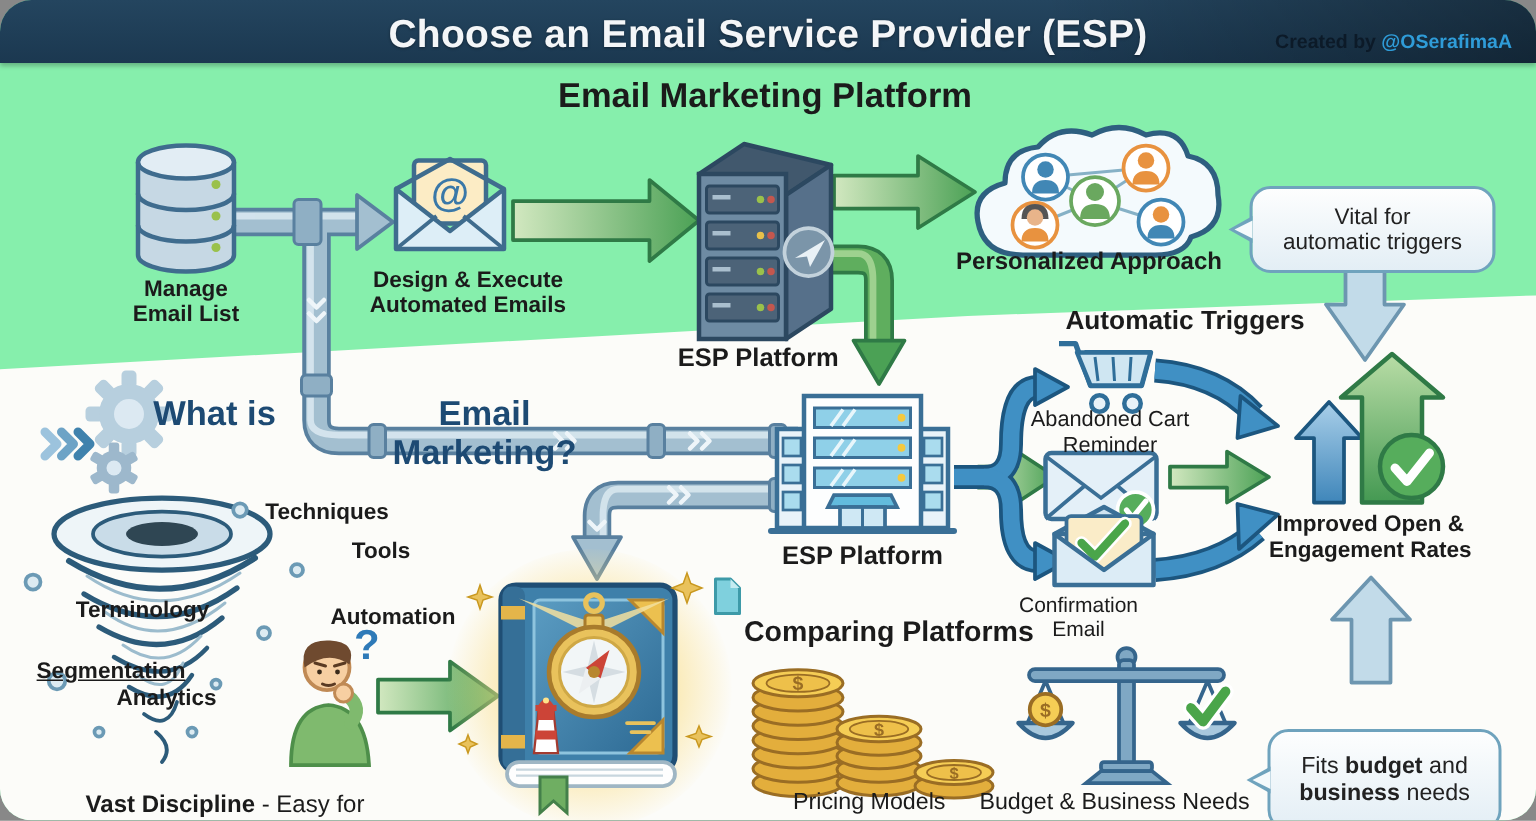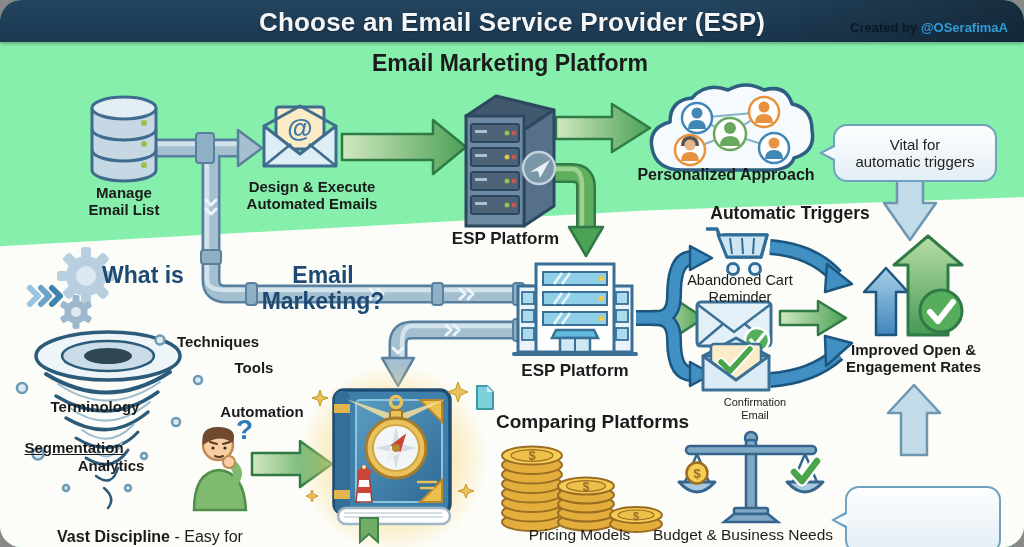--- a/index.html
+++ b/index.html
@@ -276,21 +276,21 @@
     <path d="M56,42 l4,5 l9,-11" stroke="#fff" stroke-width="3.5" fill="none" stroke-linecap="round"></path>
   </svg>
 
   <svg class="lyr2" width="74" height="60" viewBox="0 0 74 60" style="left:699px;top:336px;">
     <polygon points="4,20 37,2 70,20" fill="#cfe4f1" stroke="#3a6f96" stroke-width="3" stroke-linejoin="round"></polygon>
     <rect x="12" y="8" width="50" height="36" rx="3" fill="#faecc8" stroke="#3a6f96" stroke-width="2.5"></rect>
     <path d="M22,26 l9,9 l20,-22" stroke="#ffffff" stroke-width="9" fill="none" stroke-linecap="round" stroke-linejoin="round"></path>
     <path d="M22,26 l9,9 l20,-22" stroke="#4aa54a" stroke-width="5.5" fill="none" stroke-linecap="round" stroke-linejoin="round"></path>
     <polygon points="4,20 37,44 70,20 70,54 4,54" fill="#dcecf6" stroke="#3a6f96" stroke-width="3" stroke-linejoin="round"></polygon>
   </svg>
-  <div class="lbl m ml" style="left:694px;top:396px;width:122px;font-size:11px;">Confirmation
+  <div class="lbl m ml" style="left:658px;top:396px;width:122px;font-size:14px;">Confirmation
 Email</div>
 
   <div class="lbl b ml" style="left:826px;top:341px;width:175px;font-size:15px;">Improved Open &amp;
 Engagement Rates</div>
 
   <svg class="lyr2" width="110" height="84" viewBox="0 0 110 84" style="left:24px;top:244px;">
     <g fill="#b7cfde">
       <g transform="translate(62,32)">
         <rect x="-5" y="-29" width="10" height="12" rx="3" transform="rotate(0)"></rect>
         <rect x="-5" y="-29" width="10" height="12" rx="3" transform="rotate(45)"></rect>
@@ -503,17 +503,18 @@
     <path d="M1,54 Q19,74 37,54 Z" fill="#a8c8dd" stroke="#35658c" stroke-width="3" stroke-linejoin="round"></path>
     <path d="M109,54 Q127,74 145,54 Z" fill="#a8c8dd" stroke="#35658c" stroke-width="3" stroke-linejoin="round"></path>
     <circle cx="19" cy="45" r="10.5" fill="#f5cd55" stroke="#9a6d24" stroke-width="2.5"></circle>
     <text x="19" y="50" text-anchor="middle" font-size="13" font-weight="bold" fill="#9a6d24" font-family="Liberation Sans, sans-serif">$</text>
     <path d="M116,44 l8,9 l15,-20" stroke="#ffffff" stroke-width="11" fill="none" stroke-linecap="round" stroke-linejoin="round"></path>
     <path d="M116,44 l8,9 l15,-20" stroke="#4aa54a" stroke-width="6.5" fill="none" stroke-linecap="round" stroke-linejoin="round"></path>
   </svg>
   <div class="lbl m" style="left:650px;top:526px;width:186px;font-size:15.5px;">Budget &amp; Business Needs</div>
 
   <div class="bubble" style="left:845px;top:458px;width:152px;height:64px;font-size:15.5px;">
+    <span style="width:140px;"><span>Fits </span><span class="b">budget</span><span> and </span><span class="b">business</span><span> needs</span></span>
     <i class="tip"></i>
       <i class="tip2"></i>
   </div>
 
 </div>
 
 </body></html>

